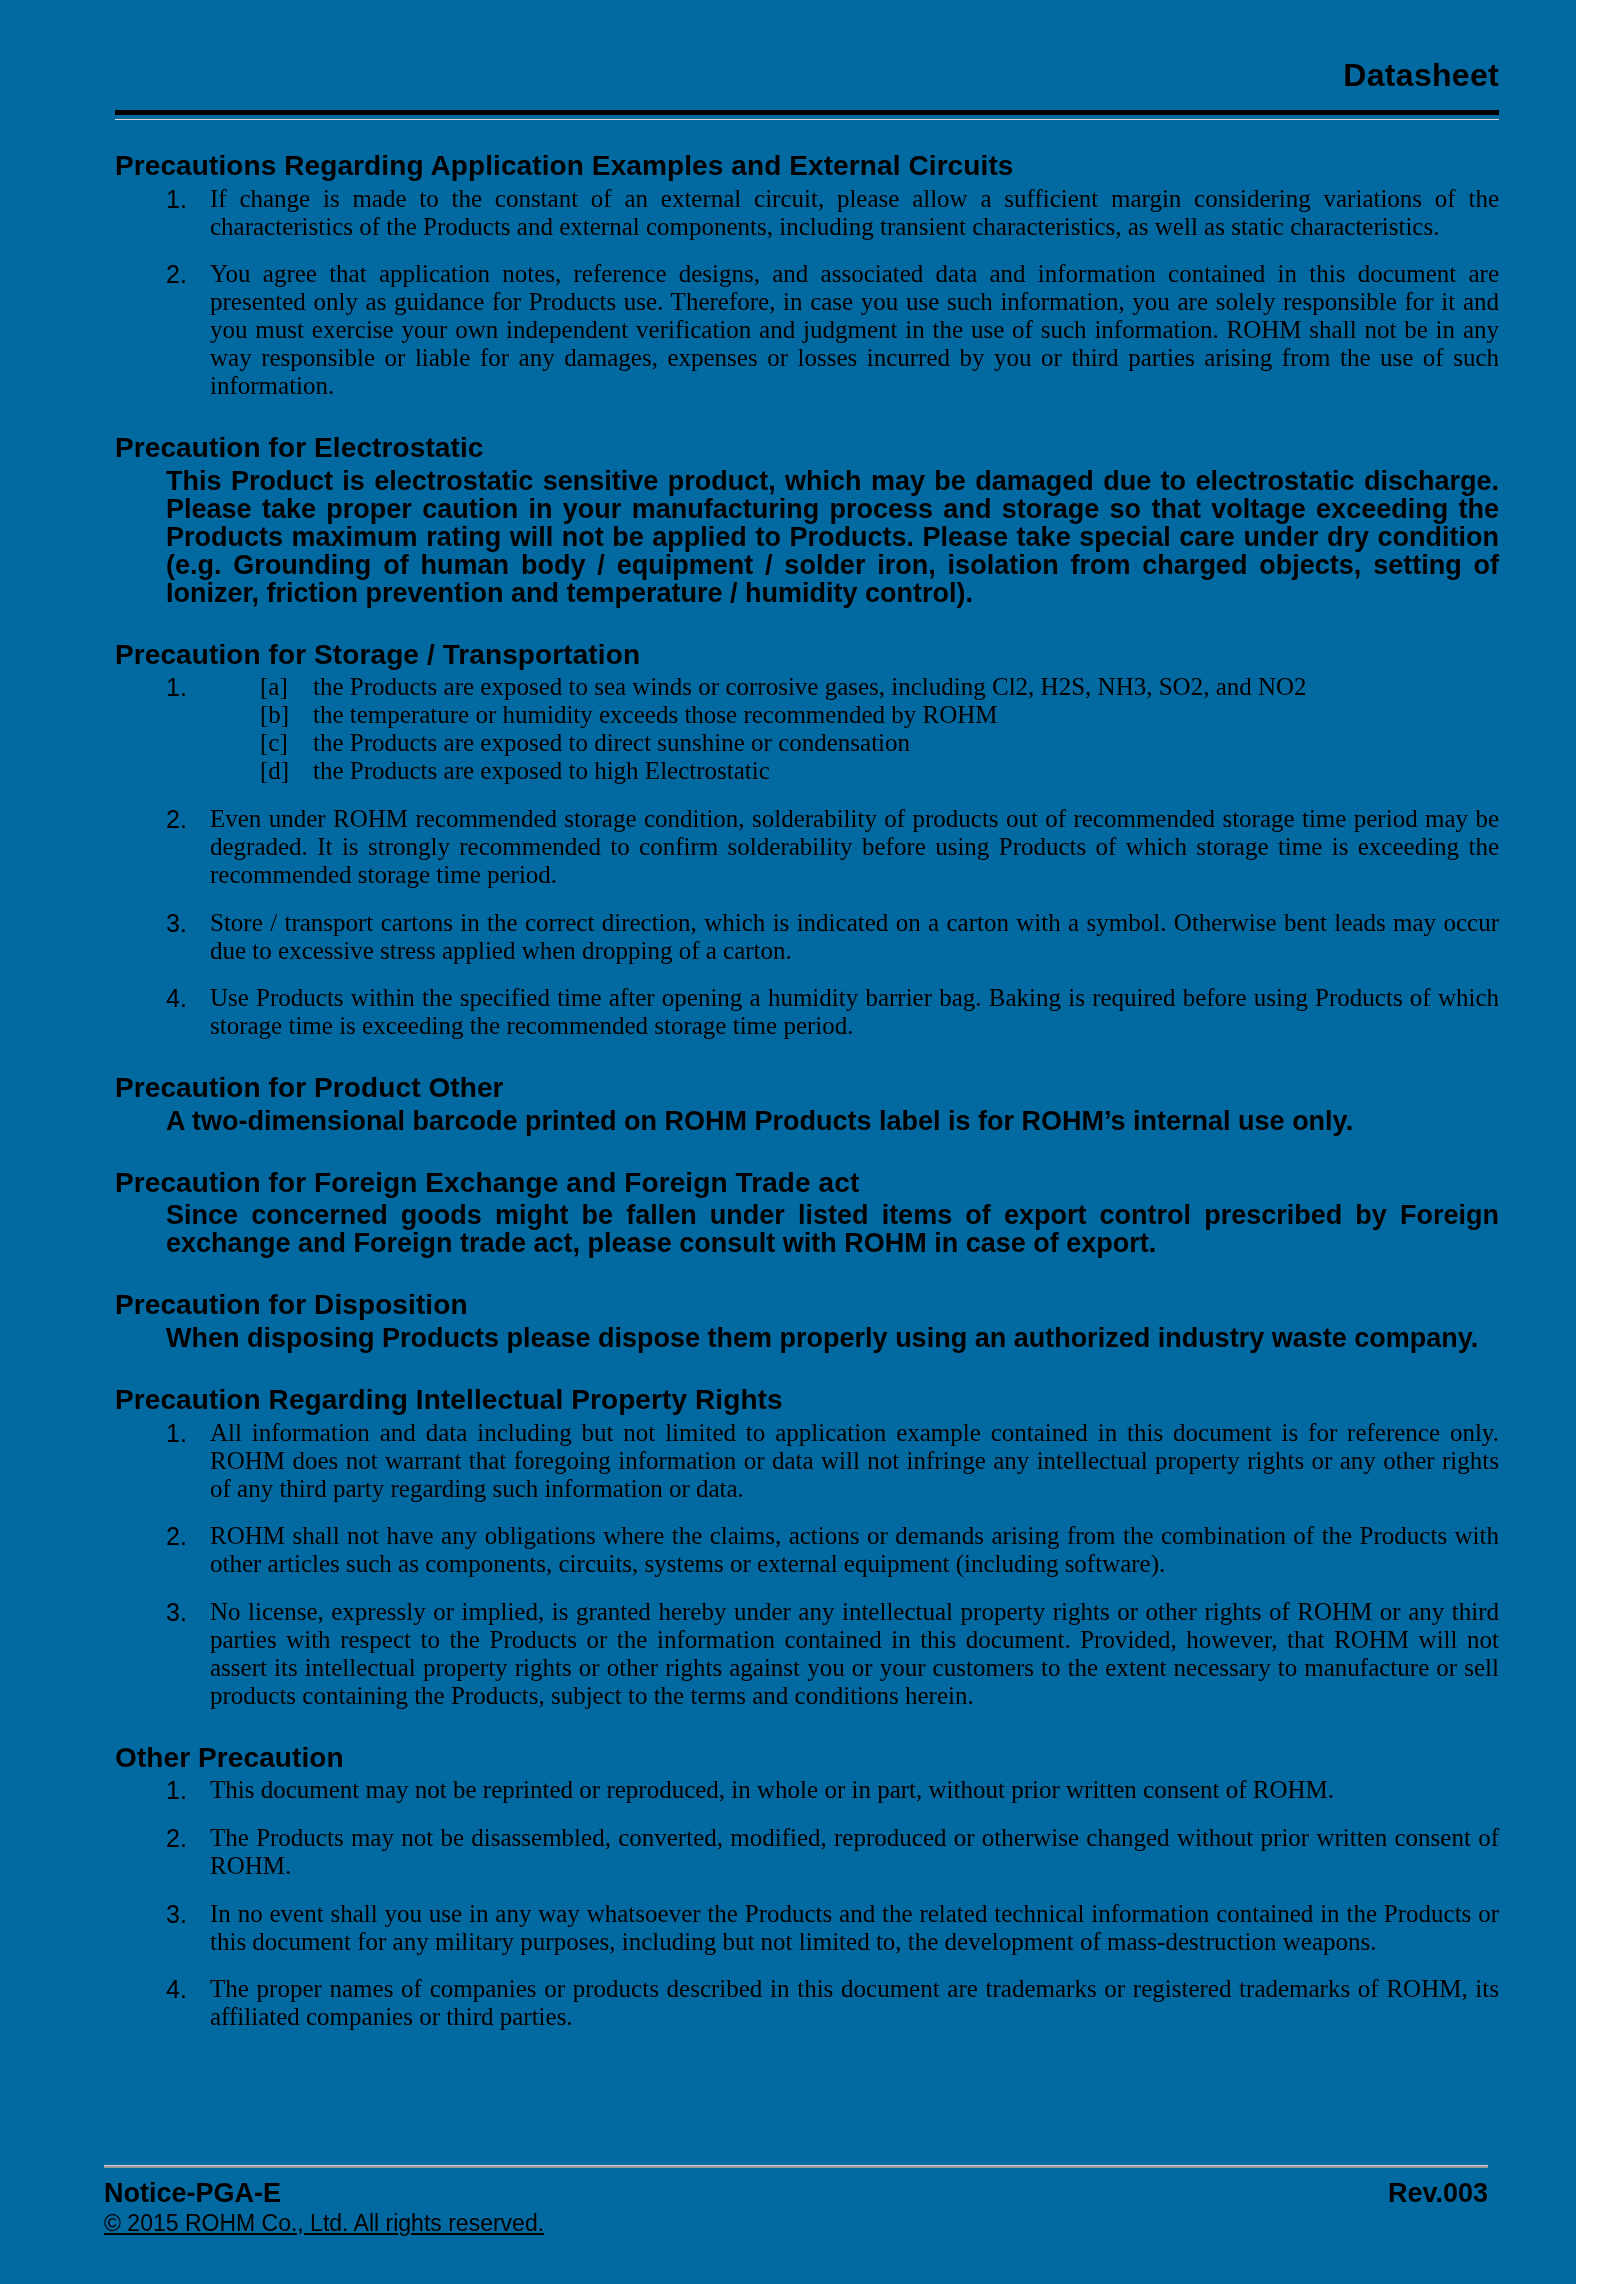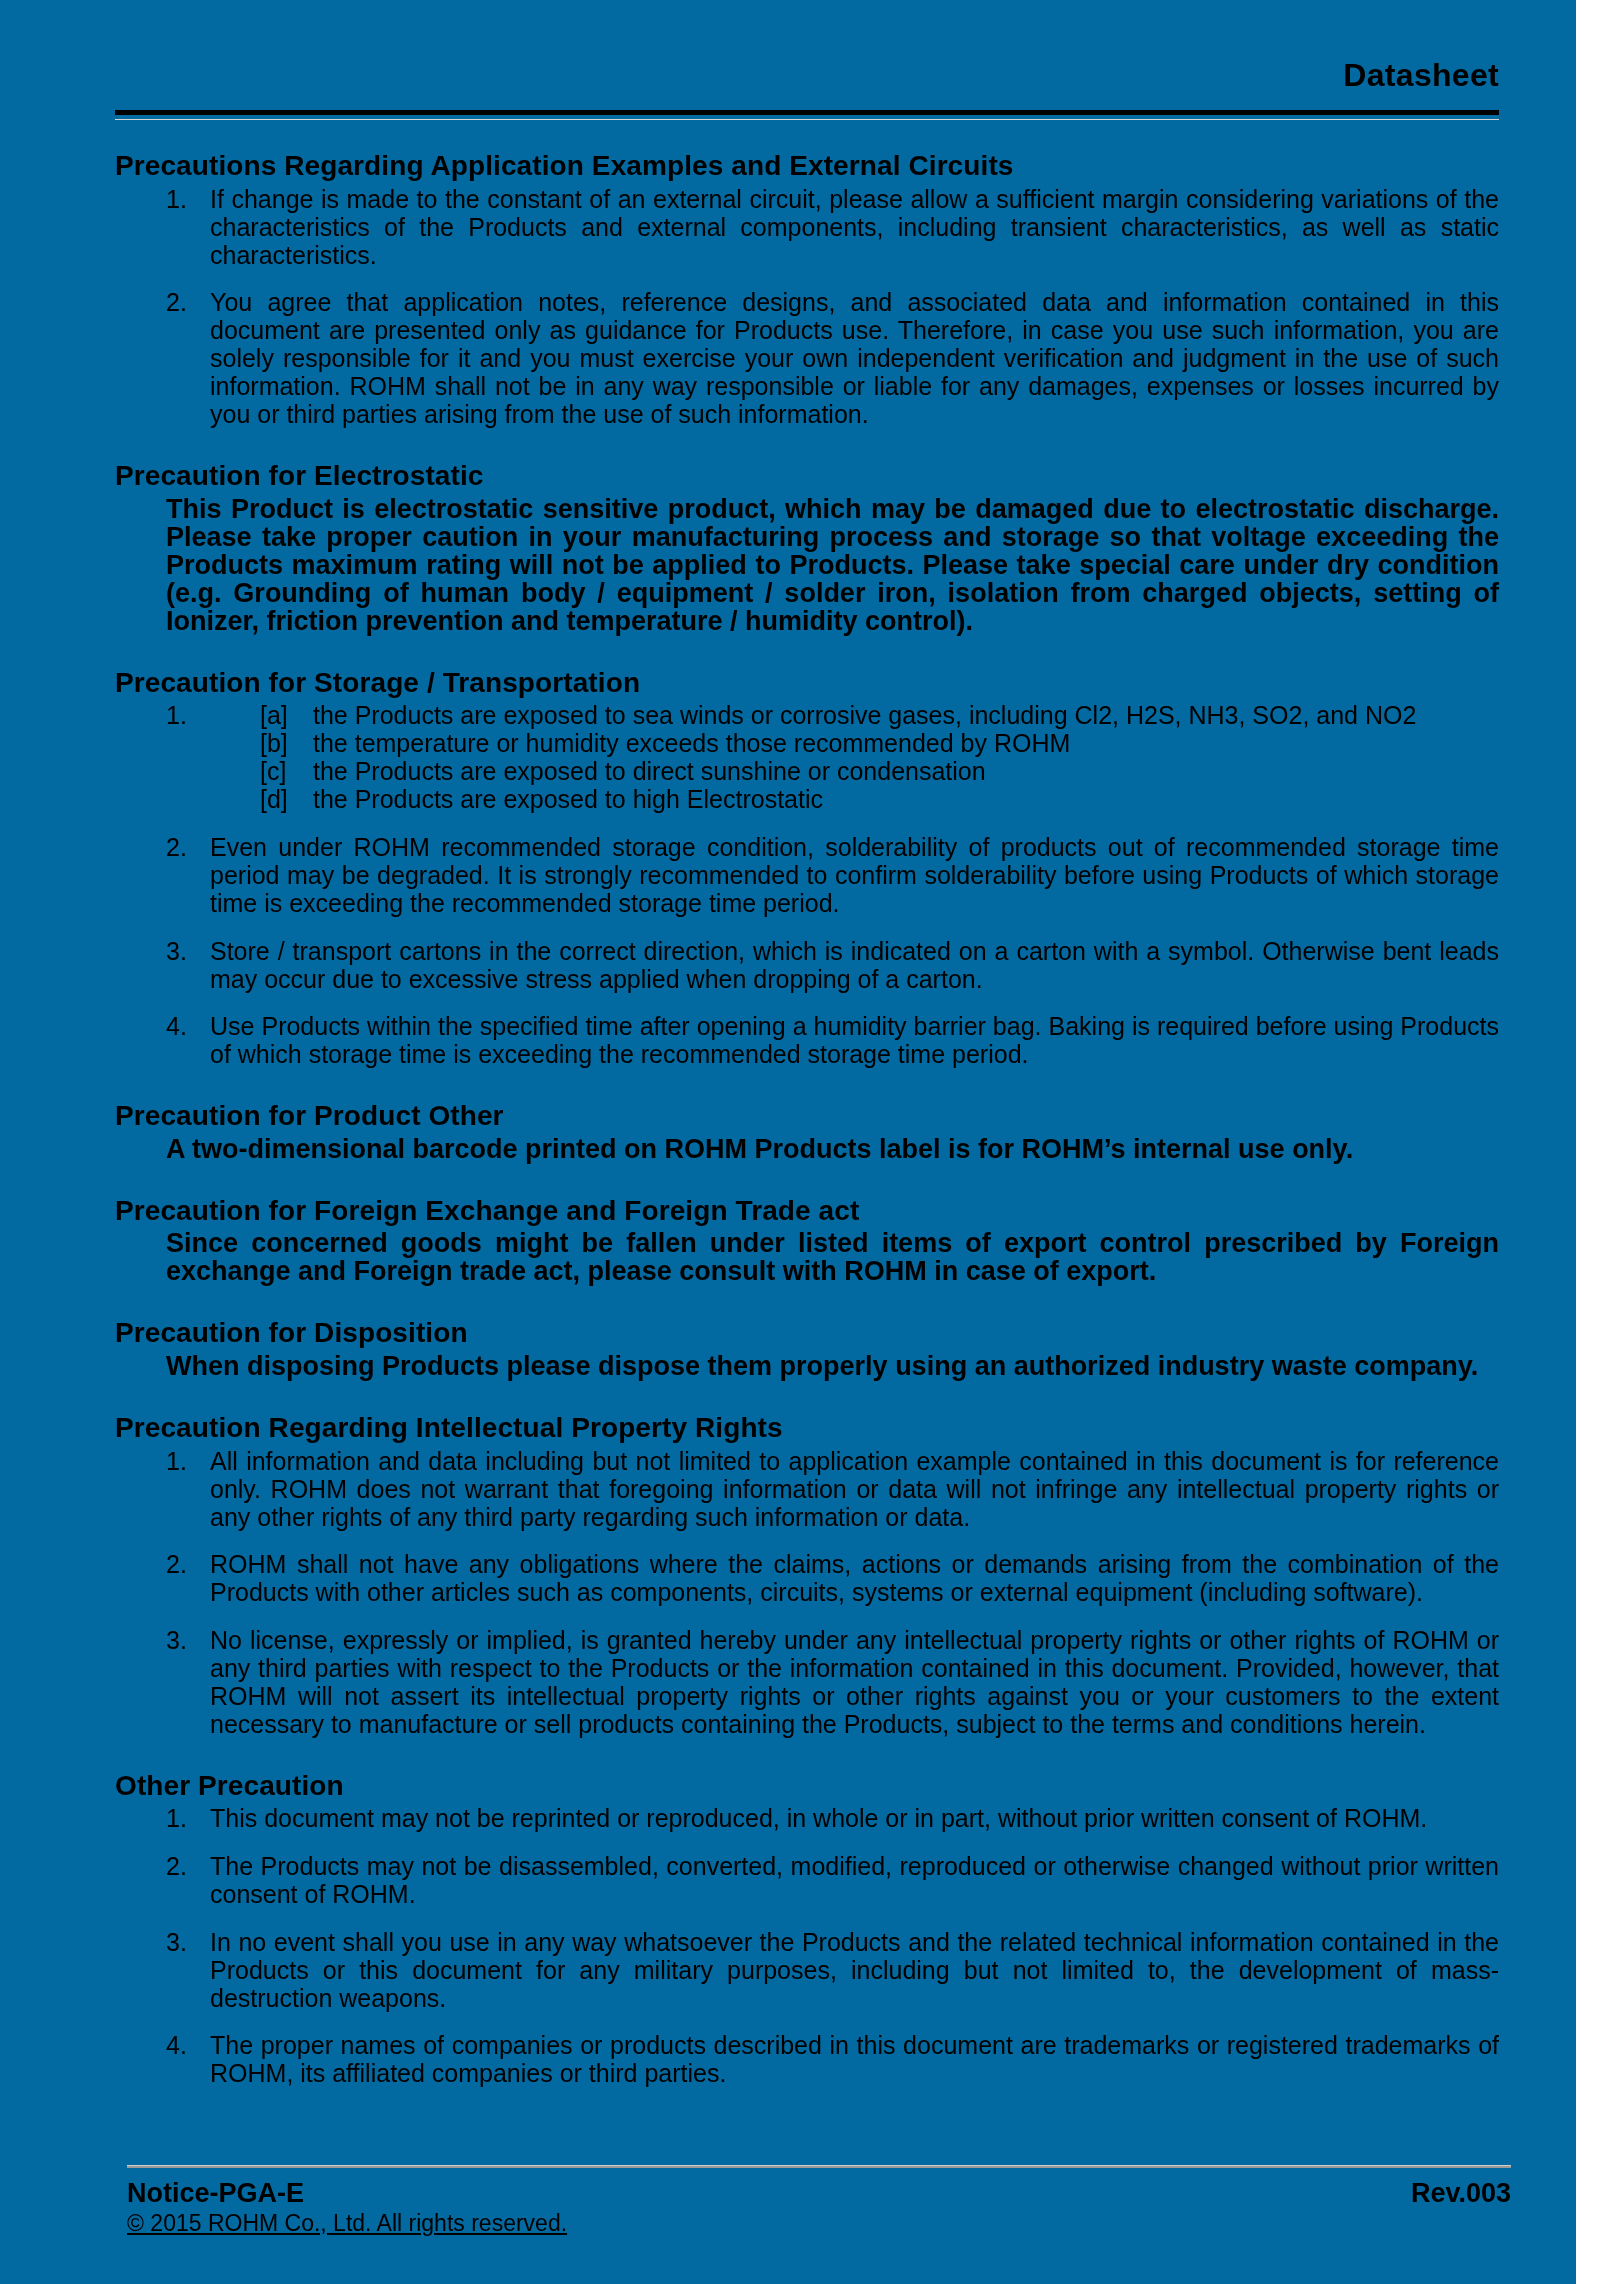--- a/index.html
+++ b/index.html
@@ -35,28 +35,28 @@
     font-weight:bold;
   }
   .item{
     display:flex;
     padding-left:51px;
     margin-top:19.6px;
     font-size:25px;line-height:28px;
   }
   .item.first{margin-top:2.6px;}
   .num{flex:0 0 44px;}
-  .icol{flex:1;min-width:0;}
+  .icol{flex:1;min-width:0;font-family:Liberation Serif, serif;}
   .itxt{text-align:justify;}
   .sublist{margin:0;}
   .subrow{display:flex;}
   .sublabel{flex:0 0 53px;margin-left:50px;}
   .subtxt{flex:1;}
 
-  .footer{position:absolute;left:127px;top:2165px;width:1384px;}
+  .footer{position:absolute;left:104px;top:2165px;width:1384px;}
   .f-rule{height:2px;background:#9a9a9a;border-top:0.7px solid #cfcfcf;margin-bottom:10.4px;}
   .f-row{
     display:flex;justify-content:space-between;align-items:baseline;
     font-size:27px;font-weight:bold;line-height:30px;
   }
   .f-copy{font-size:23px;line-height:27px;margin-top:1.3px;text-decoration:underline;}
 </style>
 </head>
 <body>
 

